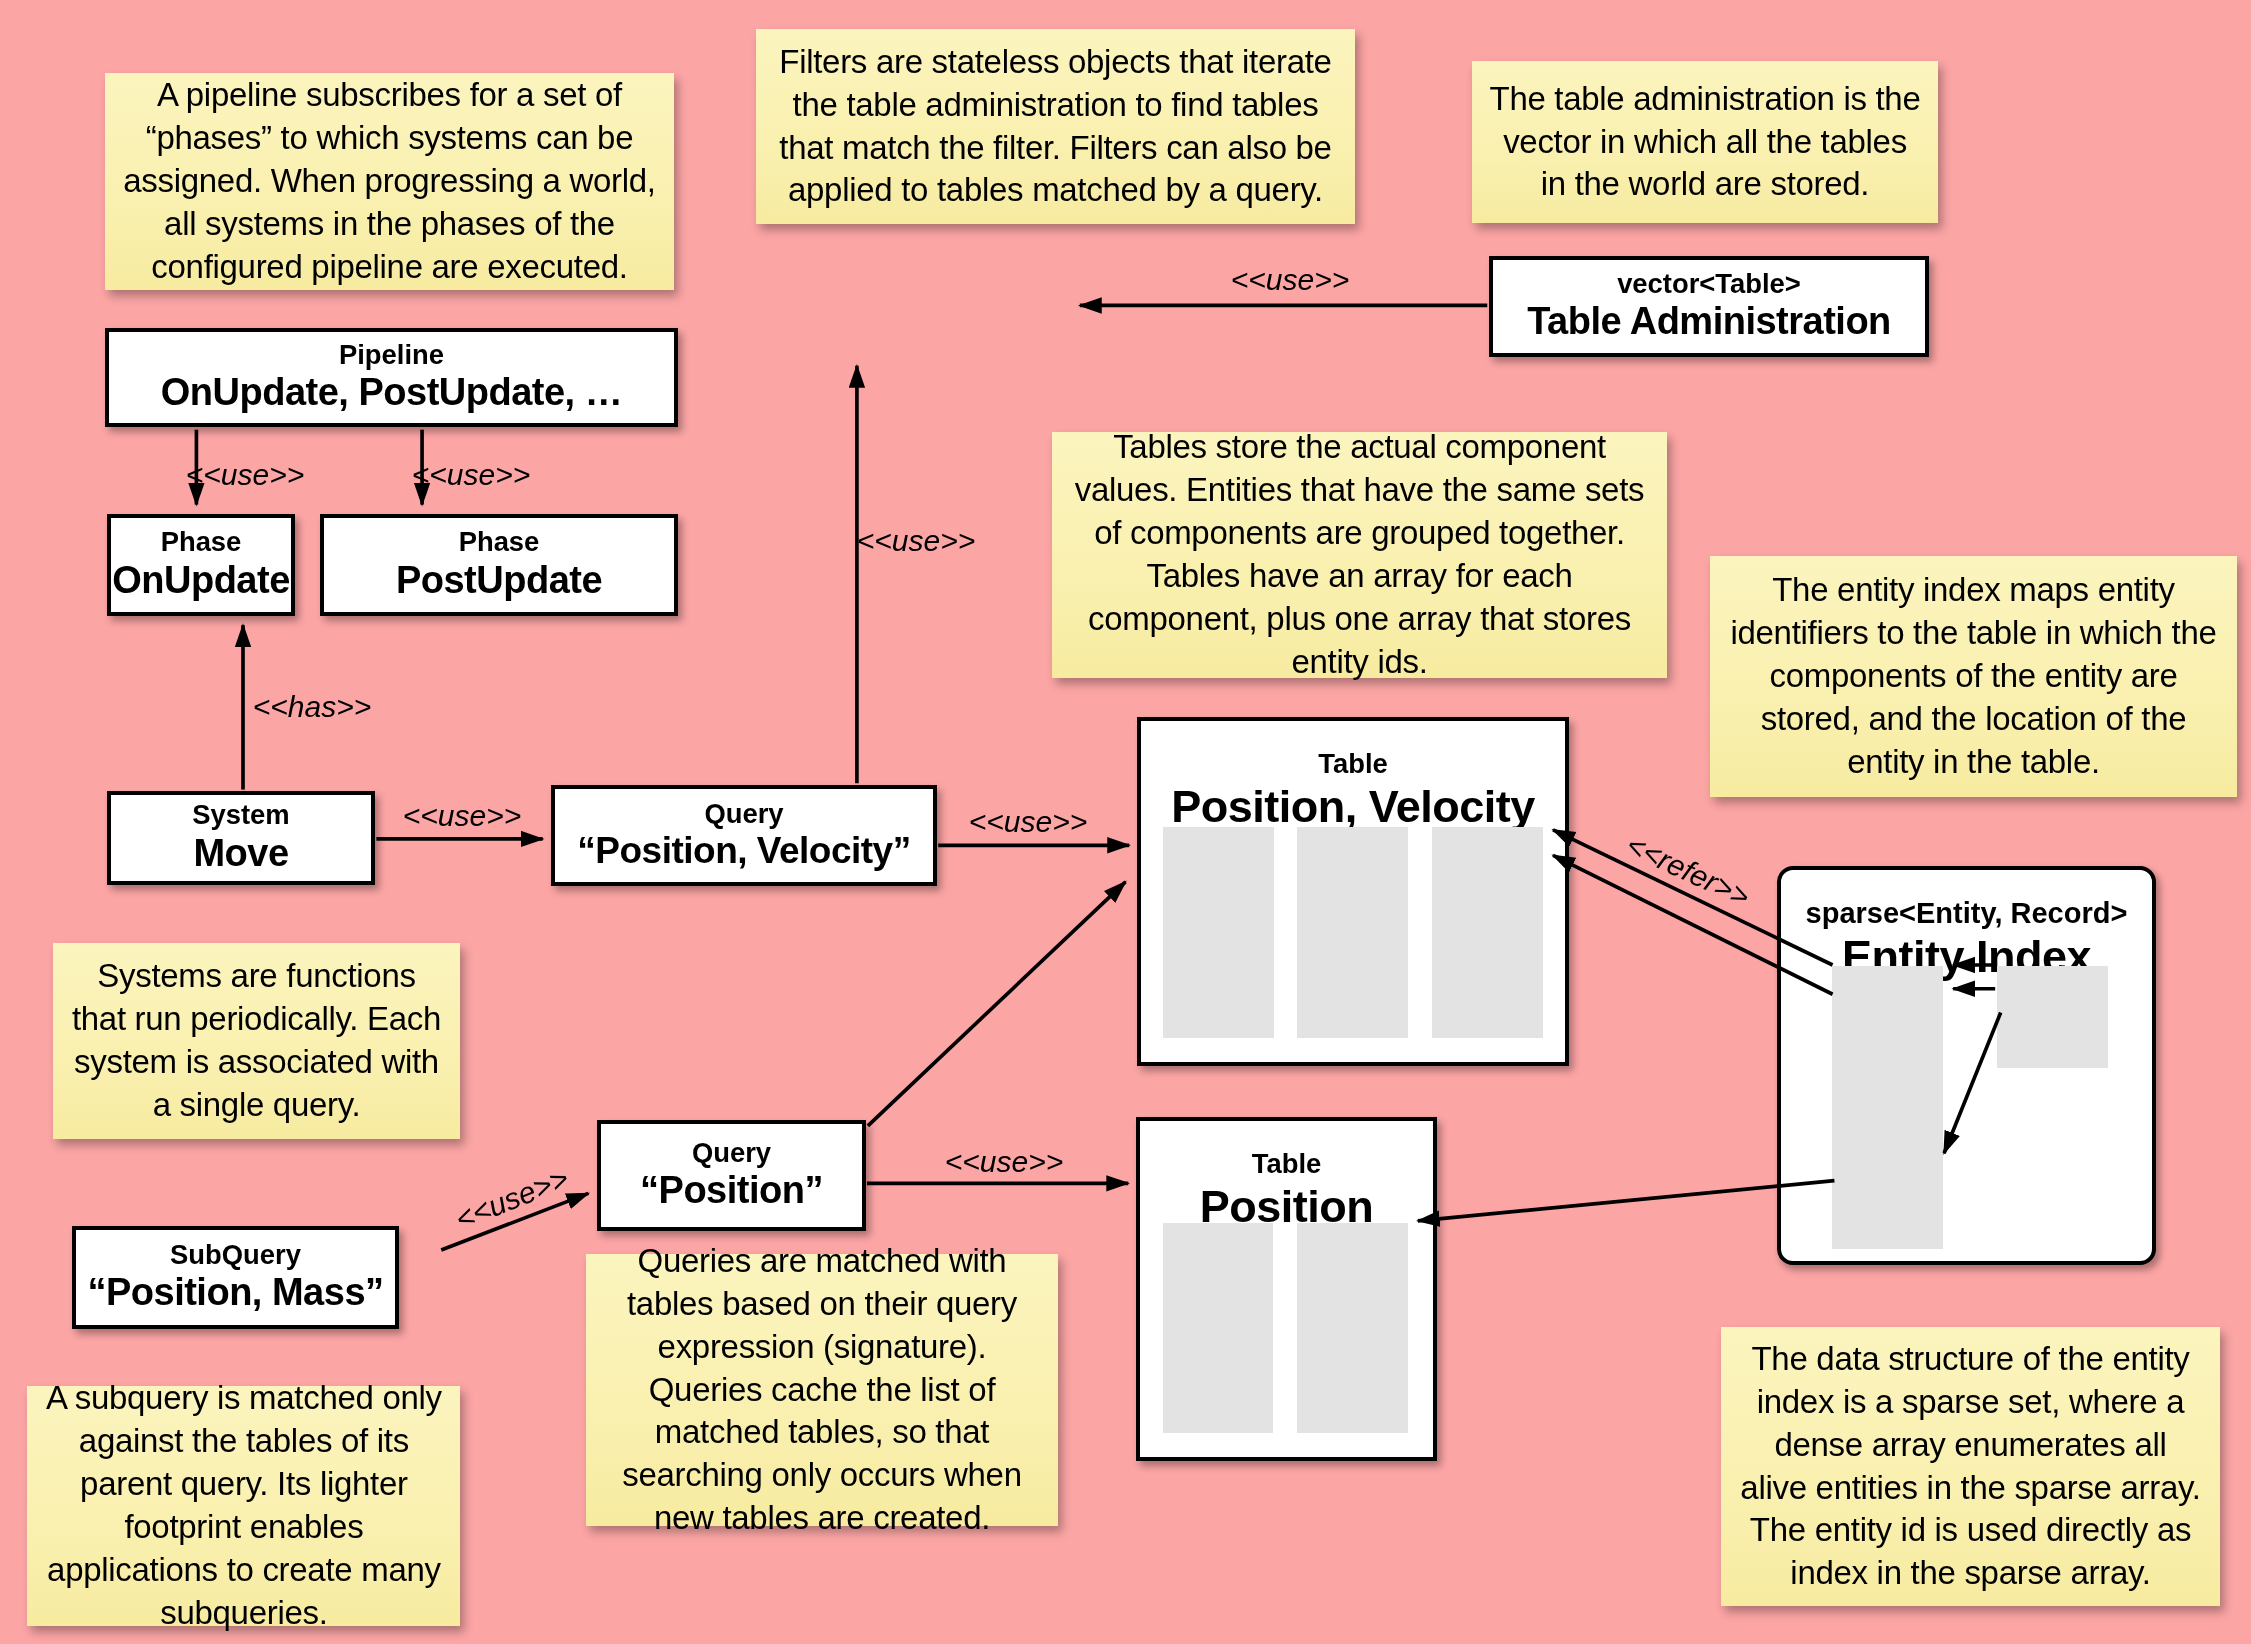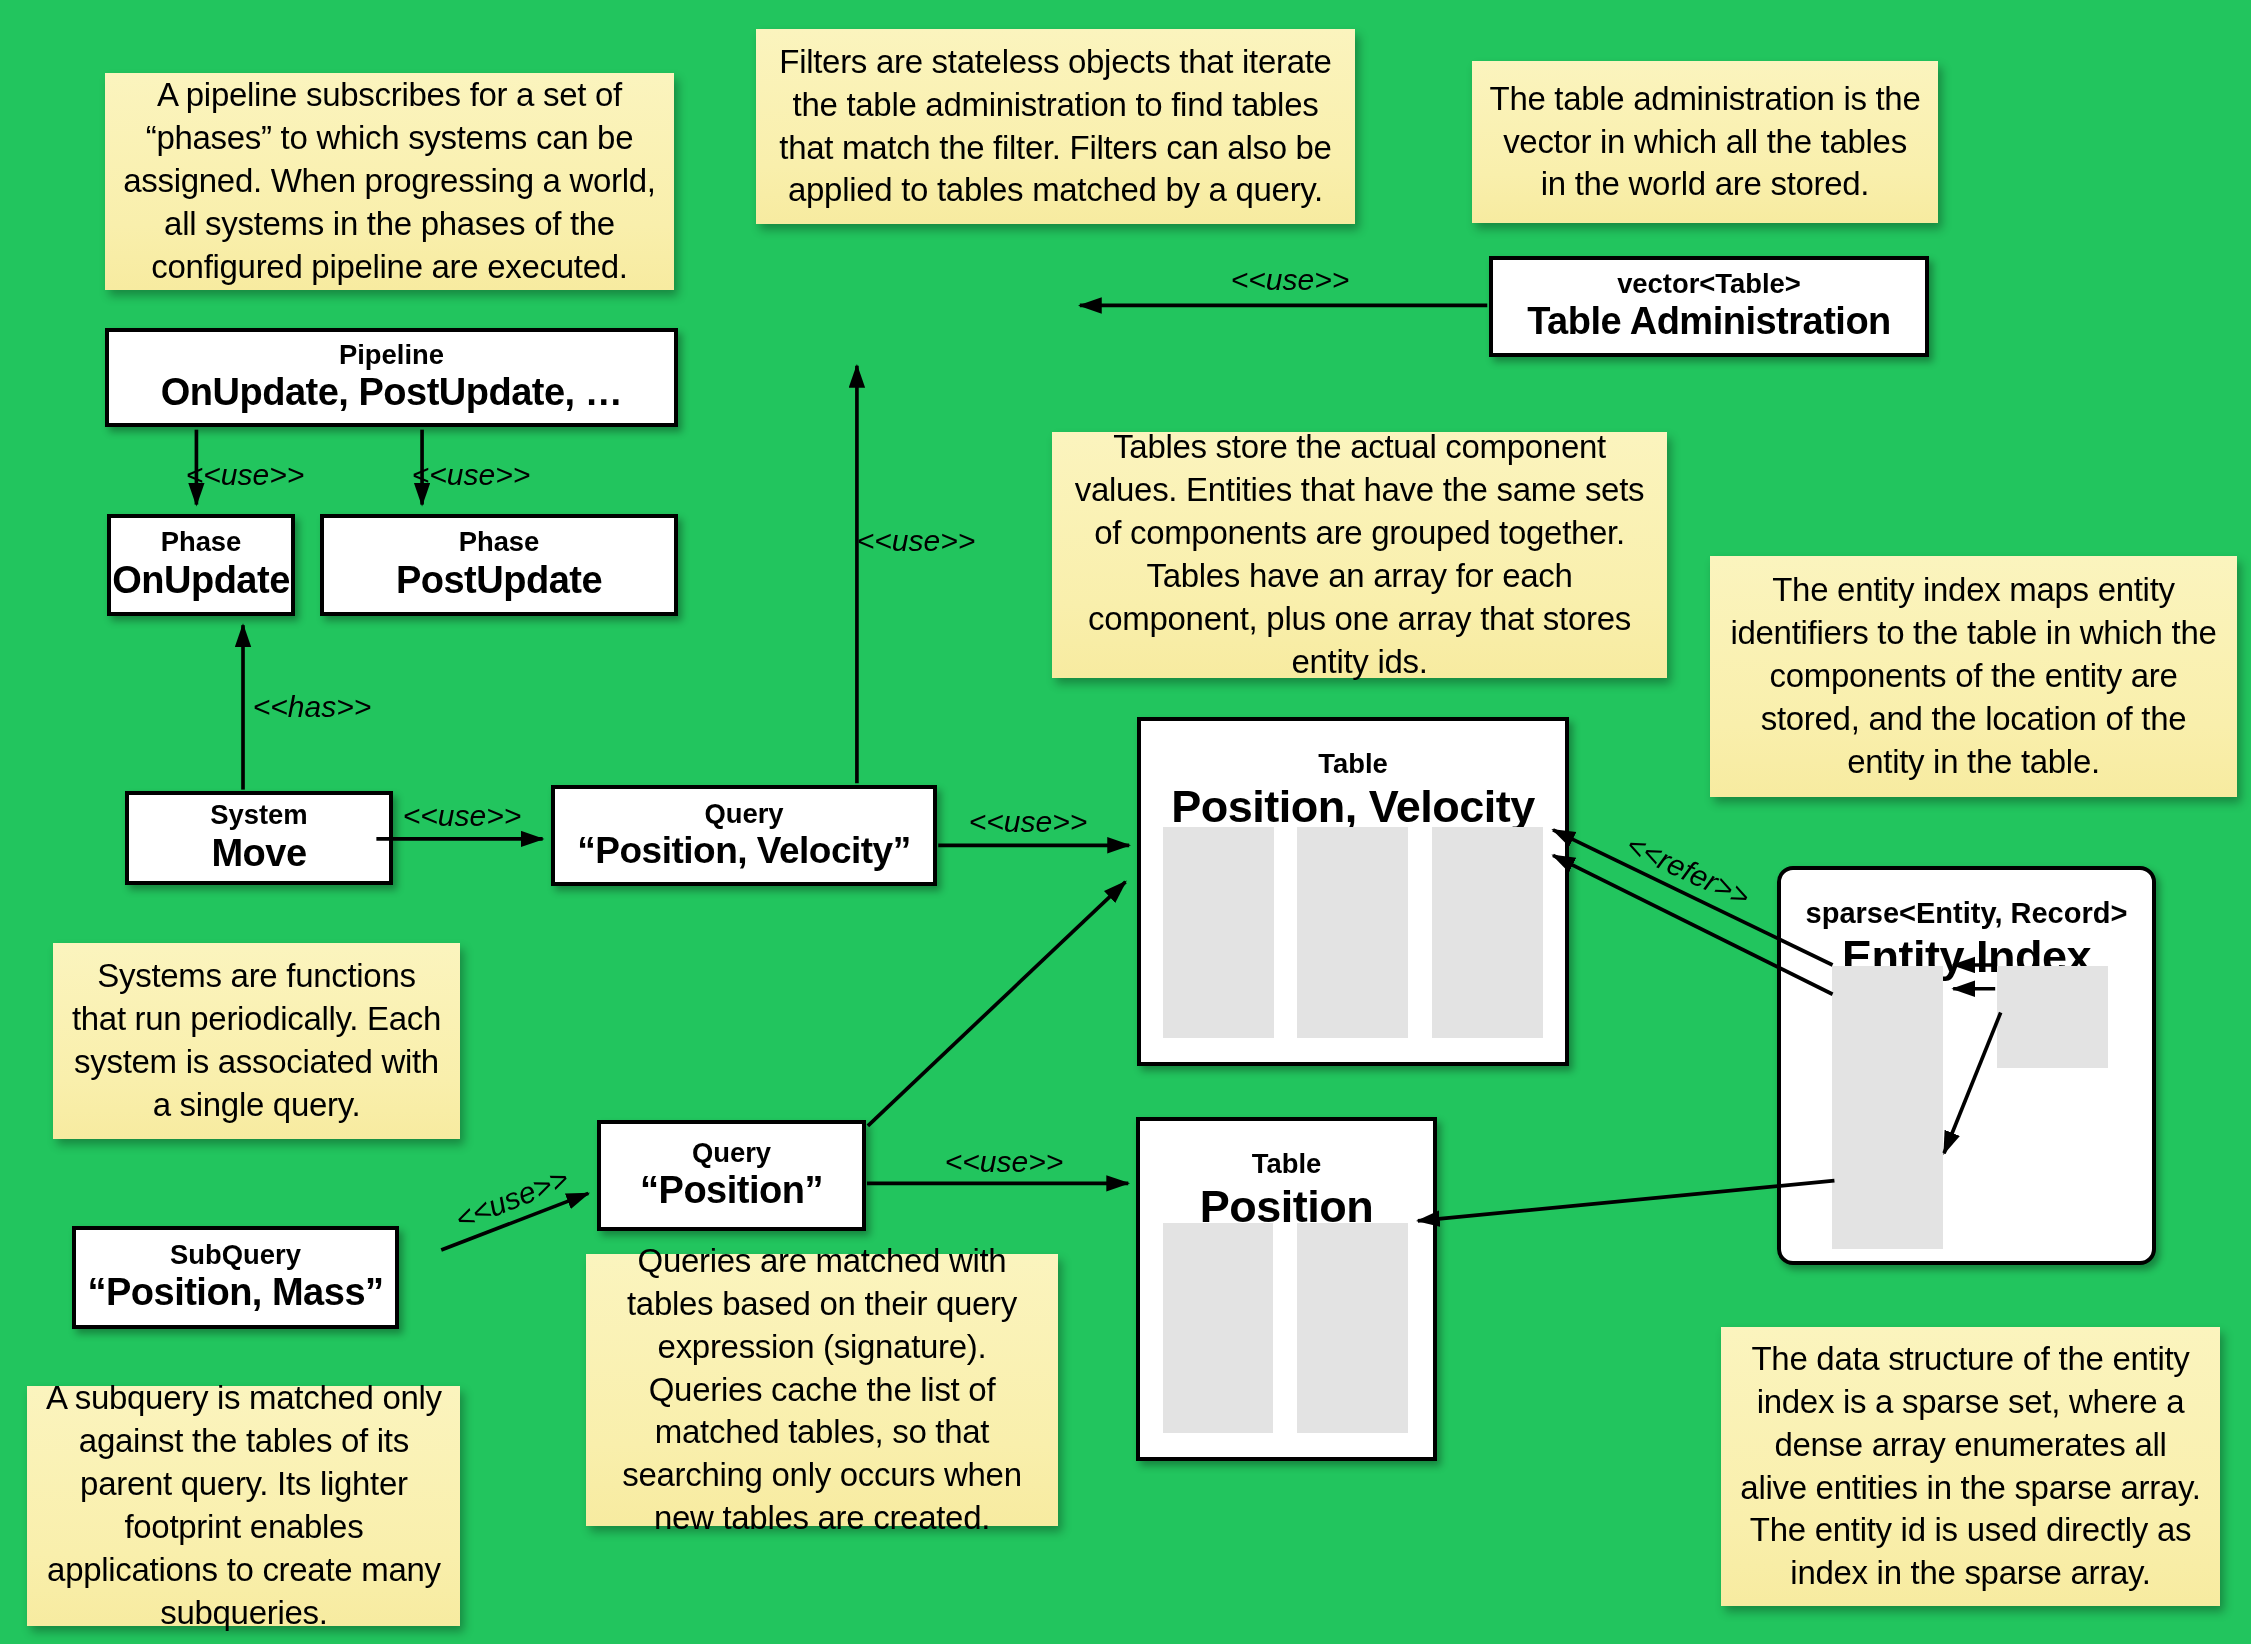--- a/index.html
+++ b/index.html
@@ -1,16 +1,16 @@
 <!DOCTYPE html>
 <html style="font-size:14.6px"><head>
 <meta charset="utf-8">
 <style>
   html,body{margin:0;padding:0;background:#fff;}
-  #canvas{position:relative;width:2251px;height:1645px;background:#22c55e;overflow:hidden;
+  #canvas{position:relative;width:2251px;height:1645px;background:#fca5a5;overflow:hidden;
           font-family:"Liberation Sans", sans-serif;color:#000;}
 
   
   .note{position:absolute;display:flex;align-items:center;justify-content:center;
         text-align:center;font-size:33px;line-height:1.3;letter-spacing:-0.3px;
         background:linear-gradient(180deg,#FBF4BE 0%,#F9EFAC 70%,#F7EBA0 100%);
         box-shadow:3.7px 5.5px 9.1px rgba(0,0,0,0.30);padding:12.8px 16.4px;box-sizing:border-box;}
 
   
   .box{position:absolute;background:#fff;border:4.6px solid #000;box-sizing:border-box;
@@ -55,21 +55,21 @@
   <div class="box" style="left:107px;top:514px;width:188px;height:102px;">
     <div class="type">Phase</div>
     <div class="name">OnUpdate</div>
   </div>
 
   <div class="box" style="left:320px;top:514px;width:358px;height:102px;">
     <div class="type">Phase</div>
     <div class="name">PostUpdate</div>
   </div>
 
-  <div class="box" style="left:125px;top:791px;width:268px;height:94px;">
+  <div class="box" style="left:107px;top:791px;width:268px;height:94px;">
     <div class="type">System</div>
     <div class="name">Move</div>
   </div>
 
   <div class="box" style="left:551px;top:785px;width:386px;height:101px;">
     <div class="type">Query</div>
     <div class="name" style="font-size:37px;">“Position, Velocity”</div>
   </div>
 
 

